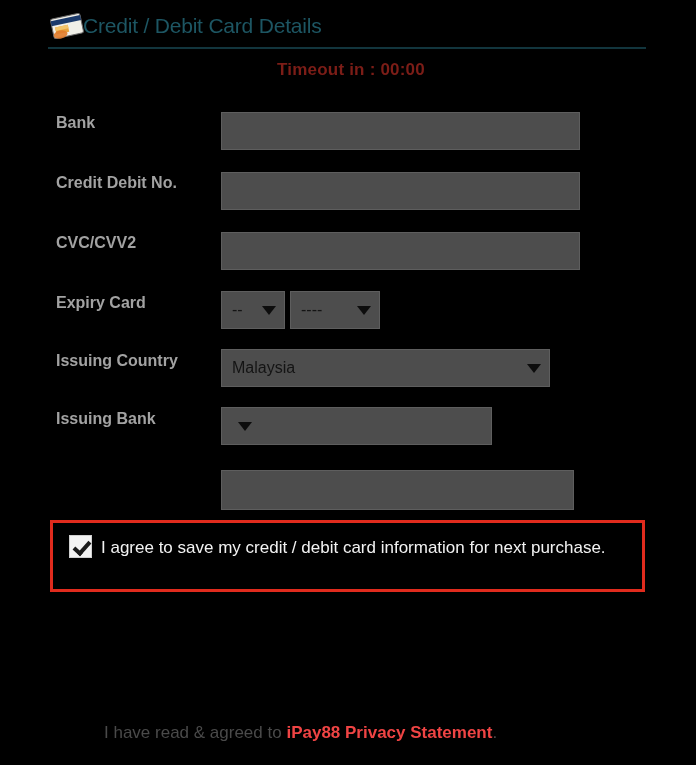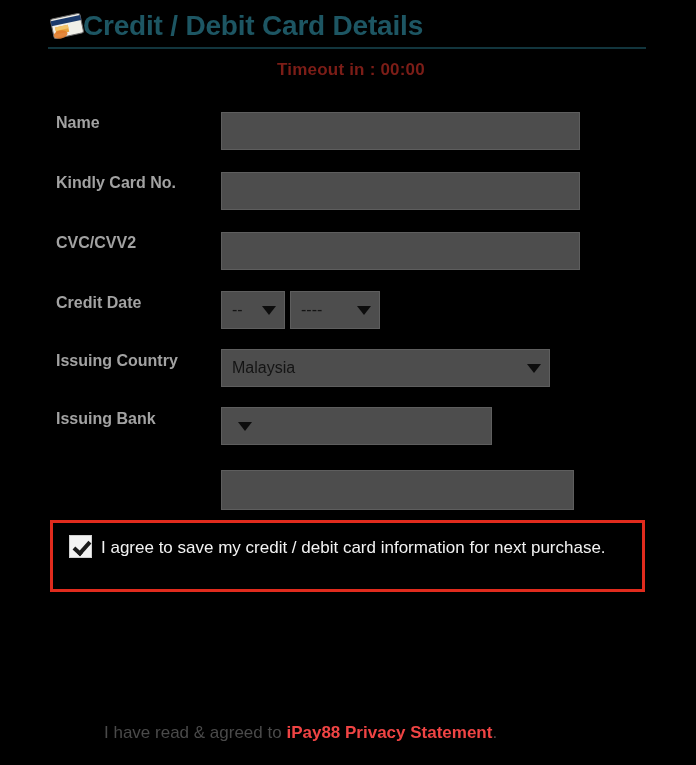--- a/index.html
+++ b/index.html
@@ -34,22 +34,22 @@
     align-items: center;
   }
   .card-icon {
     position: relative;
     width: 38px;
     height: 28px;
     flex: none;
     margin-right: 1px;
   }
   .header-title {
-    font-size: 28px;
-    font-weight: bold;
+    font-size: 21px;
+    font-weight: normal;
     color: #1d5663;
     letter-spacing: -0.2px;
     white-space: nowrap;
     margin-left: -4px;
   }
   .divider {
     position: absolute;
     left: 48px;
     top: 47px;
     width: 598px;
@@ -229,30 +229,30 @@
           <rect x="7" y="13" width="13" height="3.5" fill="#f3c46a"></rect>
           <ellipse cx="11" cy="21" rx="7" ry="4" fill="#e07b2b" opacity="0.9"></ellipse>
         </g>
       </svg>
     </span>
     <span class="header-title">Credit / Debit Card Details</span>
   </div>
   <div class="divider"></div>
   <div class="timeout">Timeout in : 00:00</div>
 
-  <div class="form-label" style="top:114px;">Name</div>
+  <div class="form-label" style="top:114px;">Bank</div>
   <input class="txt-input" style="top: 112px;" type="text" placeholder="">
 
-  <div class="form-label" style="top:174px;">Kindly Card No.</div>
+  <div class="form-label" style="top:174px;">Credit Debit No.</div>
   <input class="txt-input" style="top: 172px;" type="text" placeholder="">
 
   <div class="form-label" style="top:234px;">CVC/CVV2</div>
   <input class="txt-input" style="top: 232px;" type="text" placeholder="">
 
-  <div class="form-label" style="top:294px;">Credit Date</div>
+  <div class="form-label" style="top:294px;">Expiry Card</div>
   <div class="sel sel-month">
     <span class="sel-val">--</span>
     <span class="caret"></span>
   </div>
   <div class="sel sel-year">
     <span class="sel-val">----</span>
     <span class="caret"></span>
   </div>
 
   <div class="form-label" style="top:352px;">Issuing Country</div>

